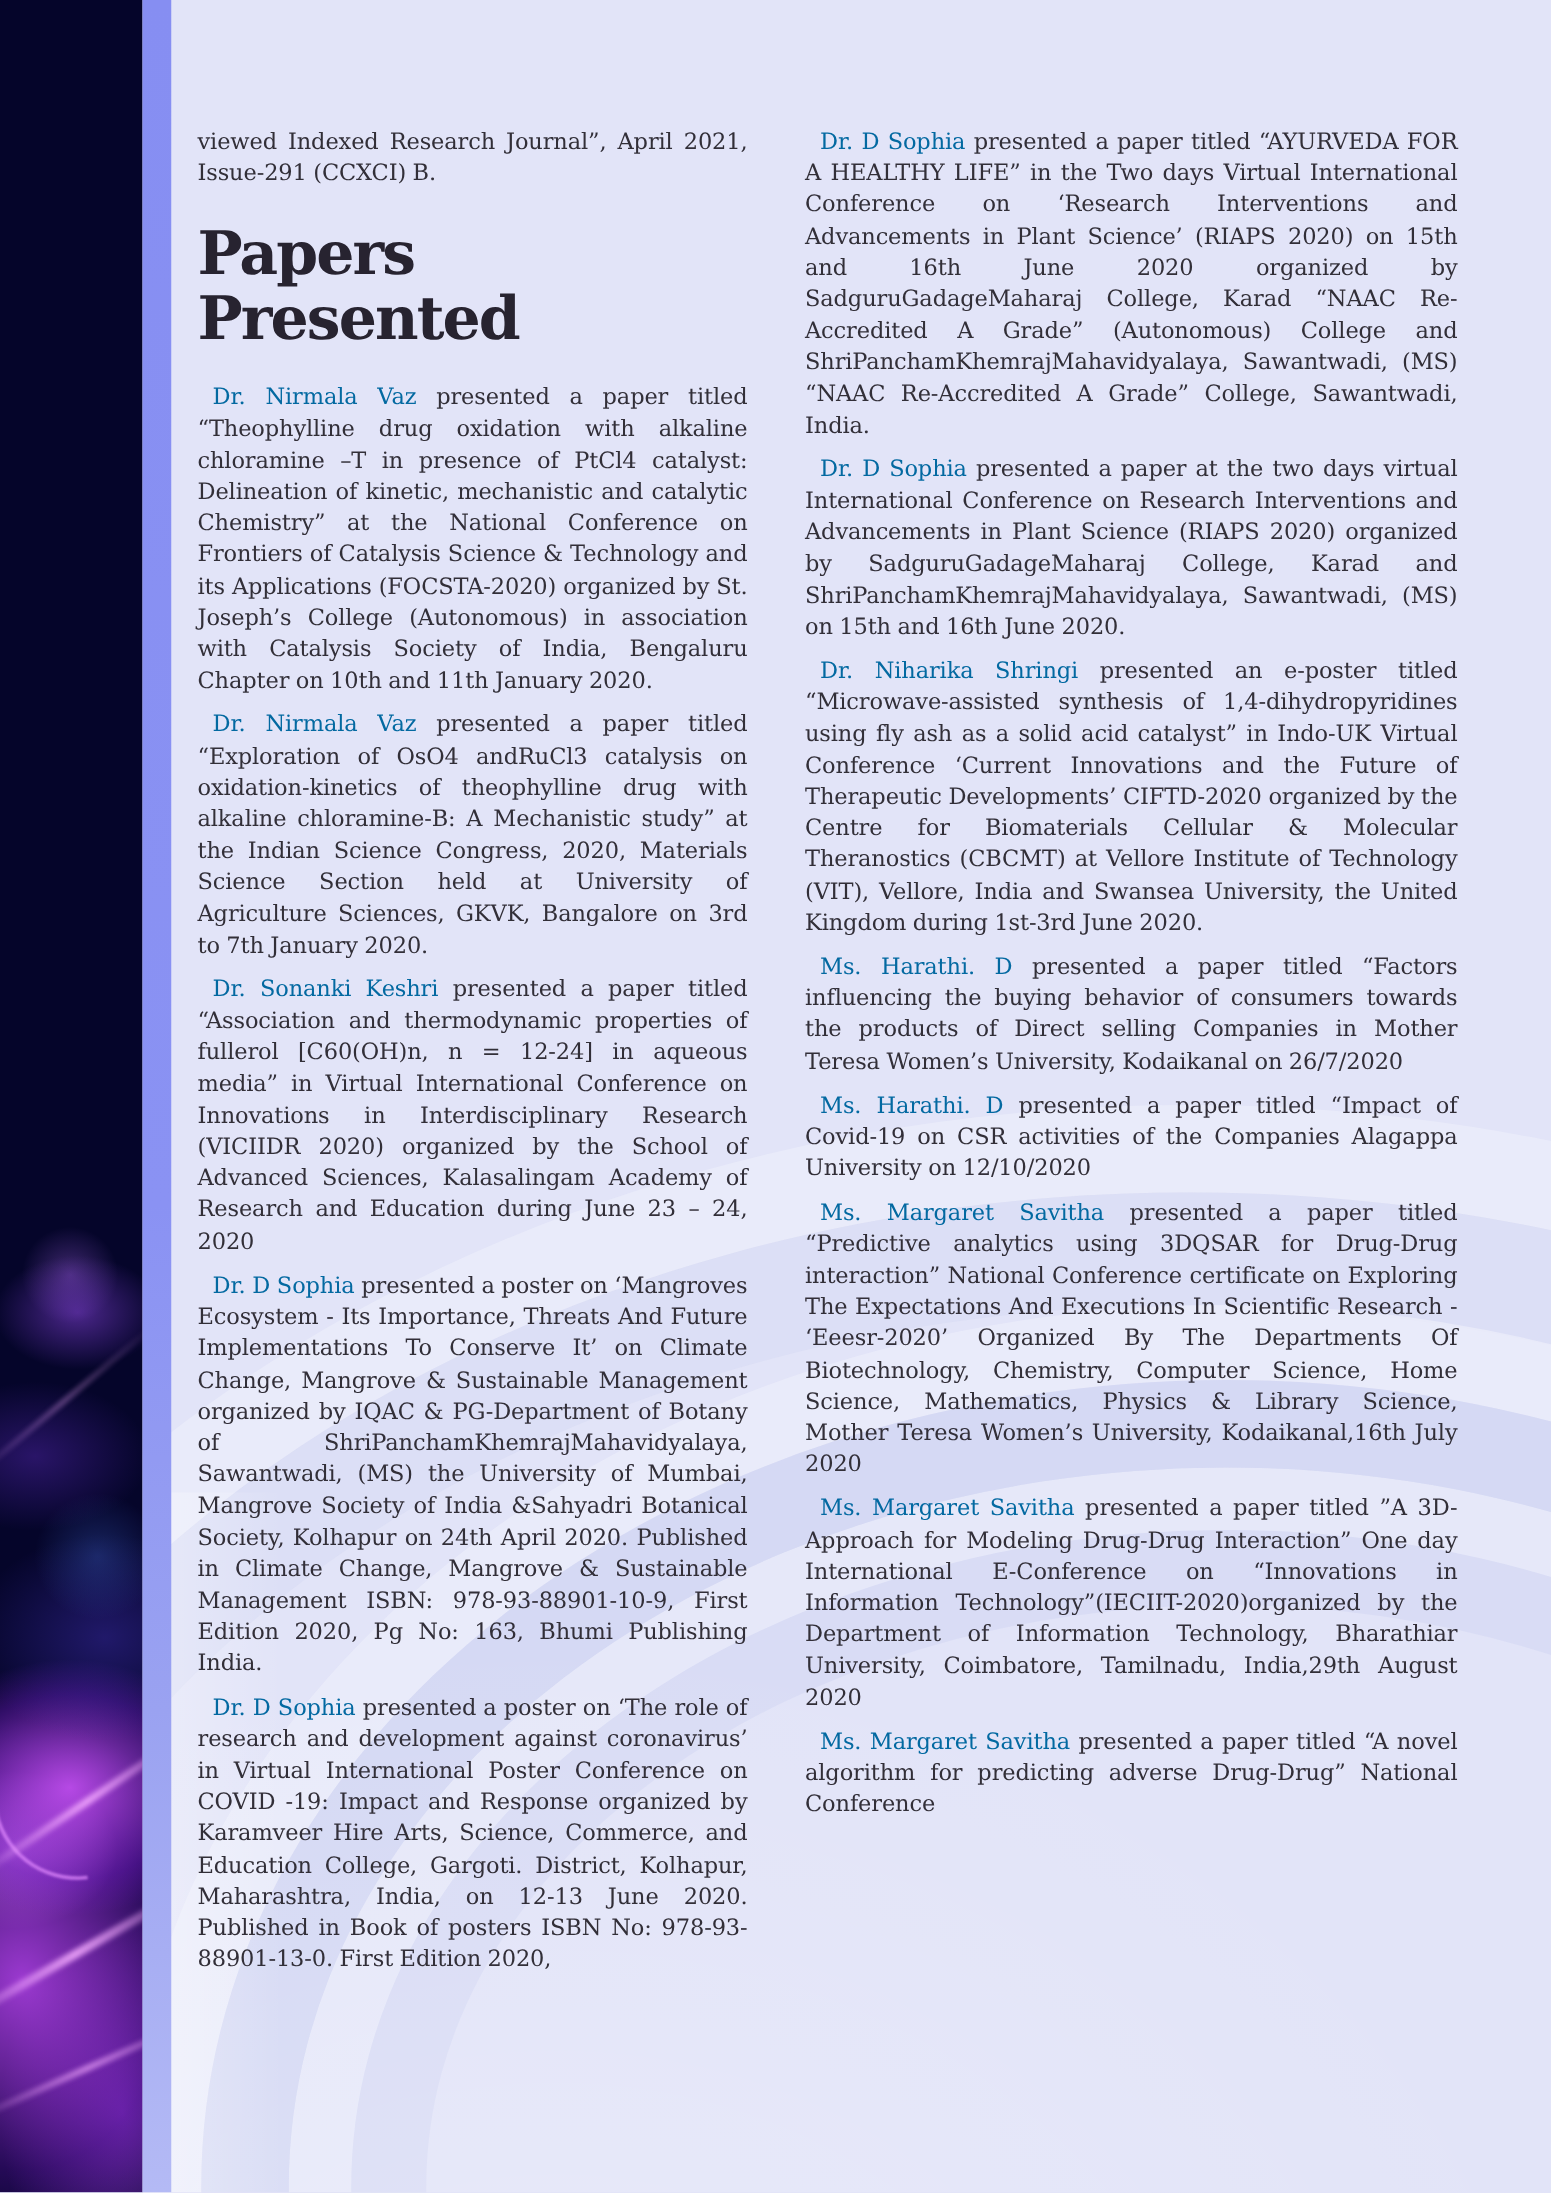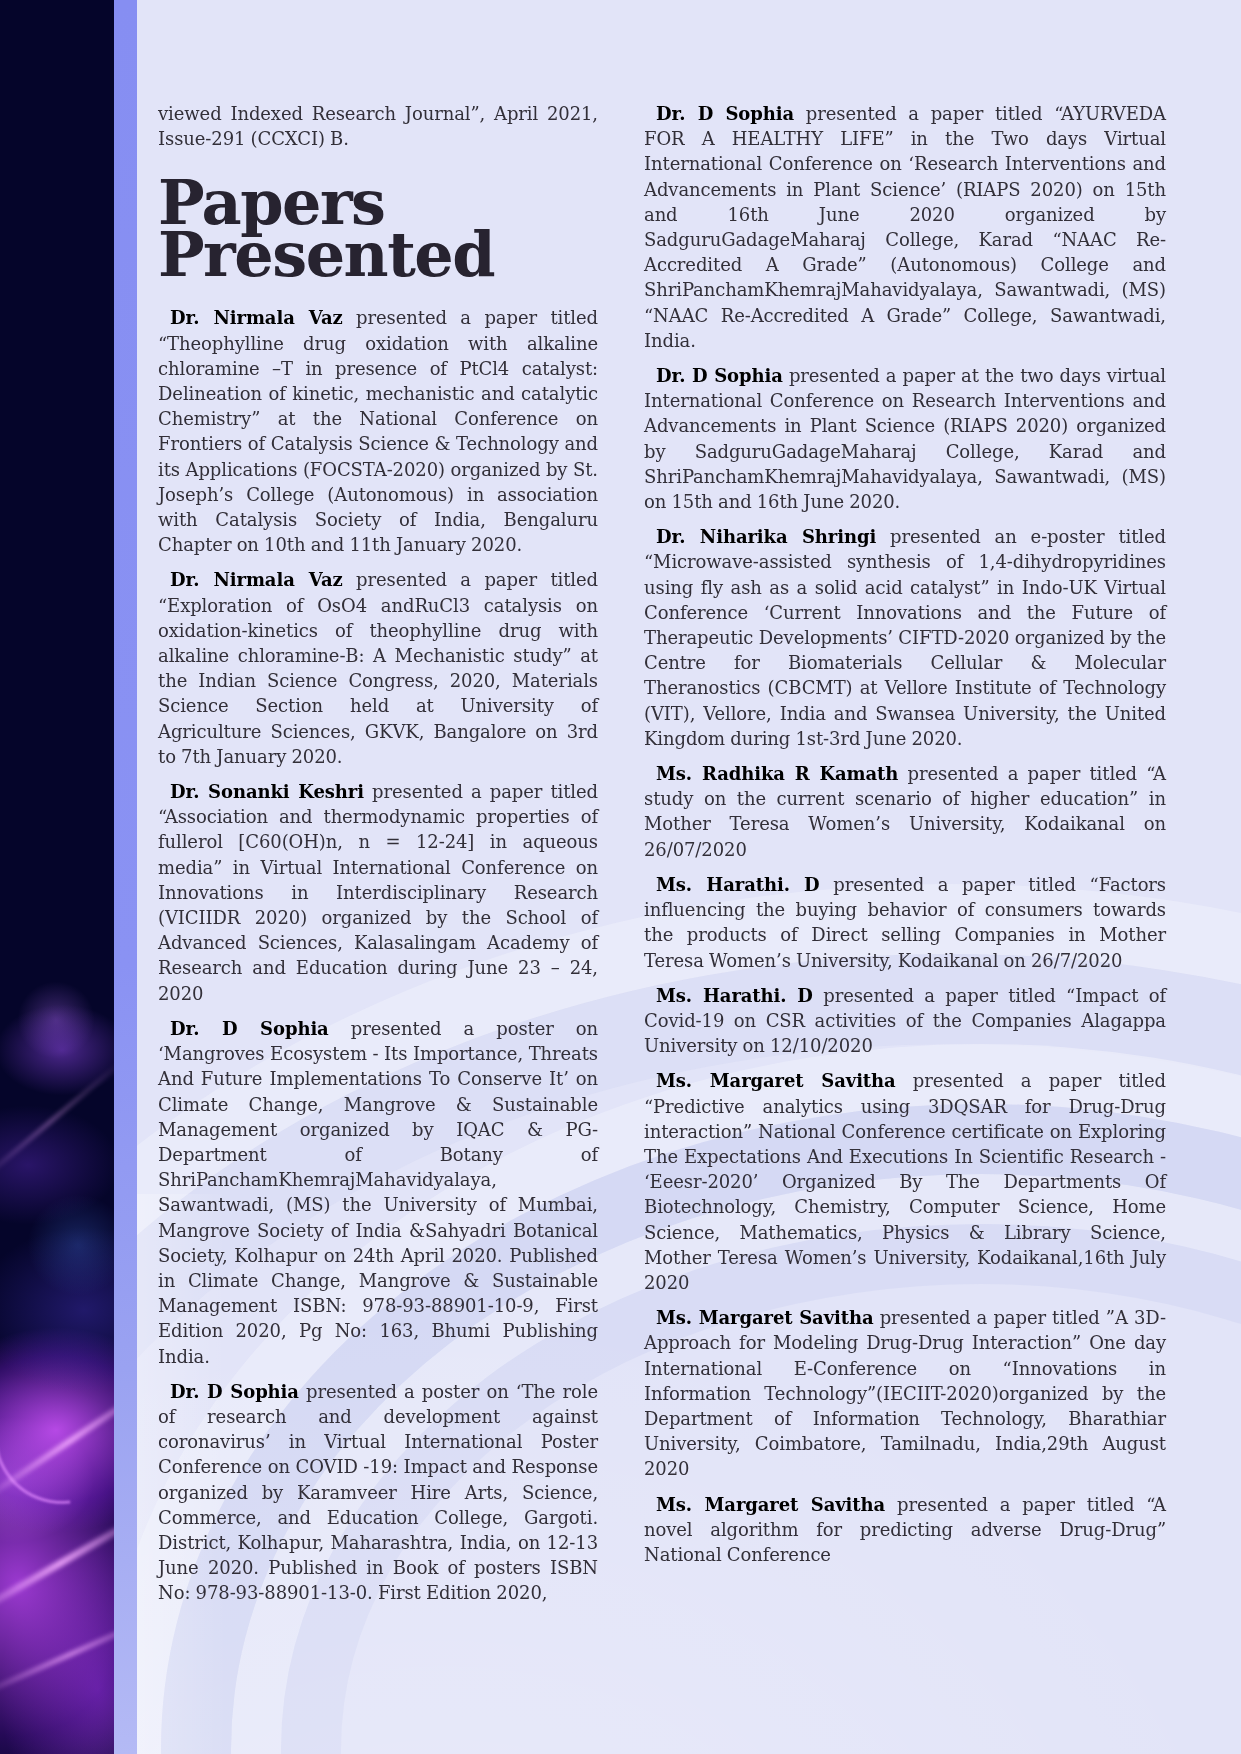--- a/index.html
+++ b/index.html
@@ -66,23 +66,23 @@
   
   .col{
     position:absolute;top:101px;text-align:justify;
     font-size:18px;line-height:25.2px;letter-spacing:-0.1px;
     hyphens:auto;-webkit-hyphens:auto;word-spacing:-0.4px;
   }
   .col-left{left:158px;width:440px;}
   .col-right{left:644px;width:522px;}
   .col p{margin:0 0 10px 0;}
   .col p.indent{text-indent:12px;}
-  .col b{font-weight:bold;color:#000000;}
+  .col b{font-weight:normal;color:#0369a1;}
   .col h1{
-    font-size:62px;line-height:52px;letter-spacing:-1.5px;
+    font-size:48px;line-height:52px;letter-spacing:-1.5px;
     margin:26px 0 24px 0;color:#272330;font-weight:bold;text-align:left;
   }
 </style>
 </head>
 <body>
 
 <div class="page">
   <div class="ring ring-2"></div>
   <div class="ring ring-1"></div>
   <div class="glow-bottom"></div>
@@ -103,20 +103,19 @@
       <p class="indent"><b>Dr. Nirmala Vaz</b> presented a paper titled “Theophylline drug oxidation with alkaline chloramine –T in presence of PtCl4 catalyst: Delineation of kinetic, mechanistic and catalytic Chemistry” at the National Conference on Frontiers of Catalysis Science &amp; Technology and its Applications (FOCSTA-2020) organized by St. Joseph’s College (Autonomous) in association with Catalysis Society of India, Bengaluru Chapter on 10th and 11th January 2020.</p>
       <p class="indent"><b>Dr. Nirmala Vaz</b> presented a paper titled “Exploration of OsO4 andRuCl3 catalysis on oxidation-kinetics of theophylline drug with alkaline chloramine-B: A Mechanistic study” at the Indian Science Congress, 2020, Materials Science Section held at University of Agriculture Sciences, GKVK, Bangalore on 3rd to 7th January 2020.</p>
       <p class="indent"><b>Dr. Sonanki Keshri</b> presented a paper titled “Association and thermodynamic properties of fullerol [C60(OH)n, n = 12-24] in aqueous media” in Virtual International Conference on Innovations in Interdisciplinary Research (VICIIDR 2020) organized by the School of Advanced Sciences, Kalasalingam Academy of Research and Education during June 23 – 24, 2020</p>
       <p class="indent"><b>Dr. D Sophia</b> presented a poster on ‘Mangroves Ecosystem - Its Importance, Threats And Future Implementations To Conserve It’ on  Climate Change, Mangrove &amp; Sustainable    Management organized by IQAC &amp; PG-Department of Botany of ShriPanchamKhemrajMahavidyalaya, Sawantwadi, (MS) the University of Mumbai, Mangrove Society of India &amp;Sahyadri Botanical Society, Kolhapur on  24th April 2020. Published in Climate Change,    Mangrove &amp; Sustainable Management  ISBN: 978-93-88901-10-9,  First Edition 2020, Pg   No: 163, Bhumi Publishing India.</p>
       <p class="indent"><b>Dr. D Sophia</b> presented a poster on ‘The role of research and development against coronavirus’ in Virtual International Poster Conference on COVID -19: Impact and Response organized by Karamveer Hire Arts, Science, Commerce, and Education College, Gargoti. District, Kolhapur, Maharashtra, India, on 12-13 June 2020. Published in Book of posters ISBN No: 978-93-88901-13-0. First Edition 2020,</p>
     </div>
   <div class="col col-right">
       <p class="indent"><b>Dr. D Sophia</b> presented a paper titled “AYURVEDA FOR A HEALTHY LIFE” in the Two days Virtual International Conference on ‘Research Interventions and Advancements in Plant Science’ (RIAPS 2020) on 15th and 16th June 2020 organized by SadguruGadageMaharaj College, Karad “NAAC Re-Accredited A Grade” (Autonomous) College and ShriPanchamKhemrajMahavidyalaya, Sawantwadi, (MS) “NAAC Re-Accredited A Grade” College, Sawantwadi, India.</p>
       <p class="indent"><b>Dr. D Sophia</b> presented a paper at the two days virtual International Conference on Research Interventions and Advancements in Plant Science (RIAPS 2020) organized by SadguruGadageMaharaj College, Karad and ShriPanchamKhemrajMahavidyalaya, Sawantwadi, (MS) on 15th and 16th June 2020.</p>
       <p class="indent"><b>Dr. Niharika Shringi</b> presented an e-poster titled “Microwave-assisted synthesis of 1,4-dihydropyridines using fly ash as a solid acid catalyst” in Indo-UK Virtual Conference ‘Current Innovations and the Future of Therapeutic Developments’ CIFTD-2020 organized by the Centre for Biomaterials Cellular &amp; Molecular Theranostics (CBCMT) at Vellore Institute of Technology (VIT), Vellore, India and Swansea University, the United Kingdom during 1st-3rd June 2020.</p>
-      <p class="indent"><b>Ms. Radhika R Kamath</b> presented a paper titled “A study on the current scenario of higher education” in Mother Teresa Women’s University, Kodaikanal on 26/07/2020</p>
       <p class="indent"><b>Ms. Harathi. D</b> presented a paper titled “Factors influencing the buying behavior of consumers towards the products of Direct selling Companies in Mother Teresa Women’s University, Kodaikanal on 26/7/2020</p>
       <p class="indent"><b>Ms. Harathi. D</b> presented a paper titled “Impact of Covid-19 on CSR activities of the Companies Alagappa University on 12/10/2020</p>
       <p class="indent"><b>Ms. Margaret Savitha</b> presented a paper titled “Predictive analytics using 3DQSAR for Drug-Drug interaction” National Conference certificate on Exploring The Expectations And Executions In Scientific Research - ‘Eeesr-2020’  Organized By The Departments Of Biotechnology, Chemistry, Computer Science, Home Science, Mathematics, Physics &amp; Library Science, Mother Teresa Women’s University, Kodaikanal,16th July 2020</p>
       <p class="indent"><b>Ms. Margaret Savitha</b> presented a paper titled  ”A 3D-Approach for Modeling Drug-Drug Interaction” One day International E-Conference on “Innovations in Information Technology”(IECIIT-2020)organized by the Department of Information Technology,  Bharathiar University, Coimbatore, Tamilnadu, India,29th August 2020</p>
       <p class="indent"><b>Ms. Margaret Savitha</b> presented a paper titled “A novel algorithm for predicting adverse Drug-Drug” National Conference</p>
     </div>
 </div>
 
 </body></html>

